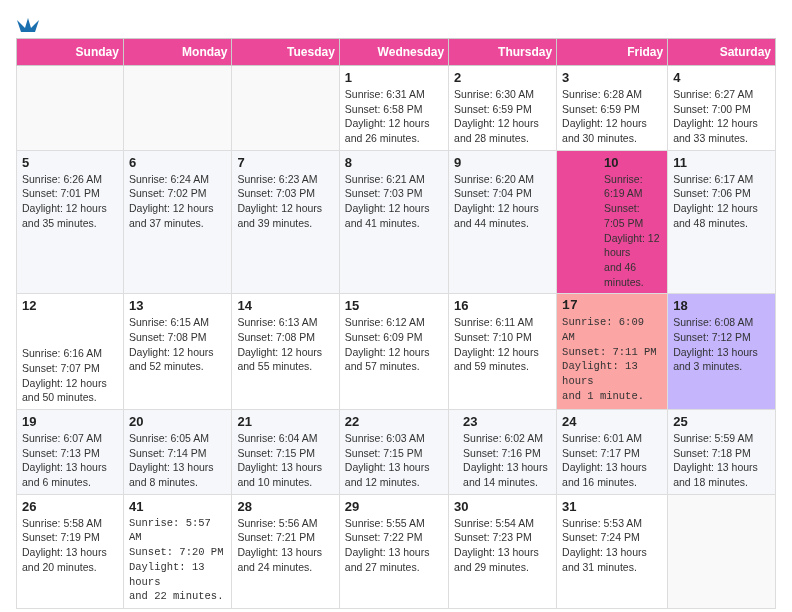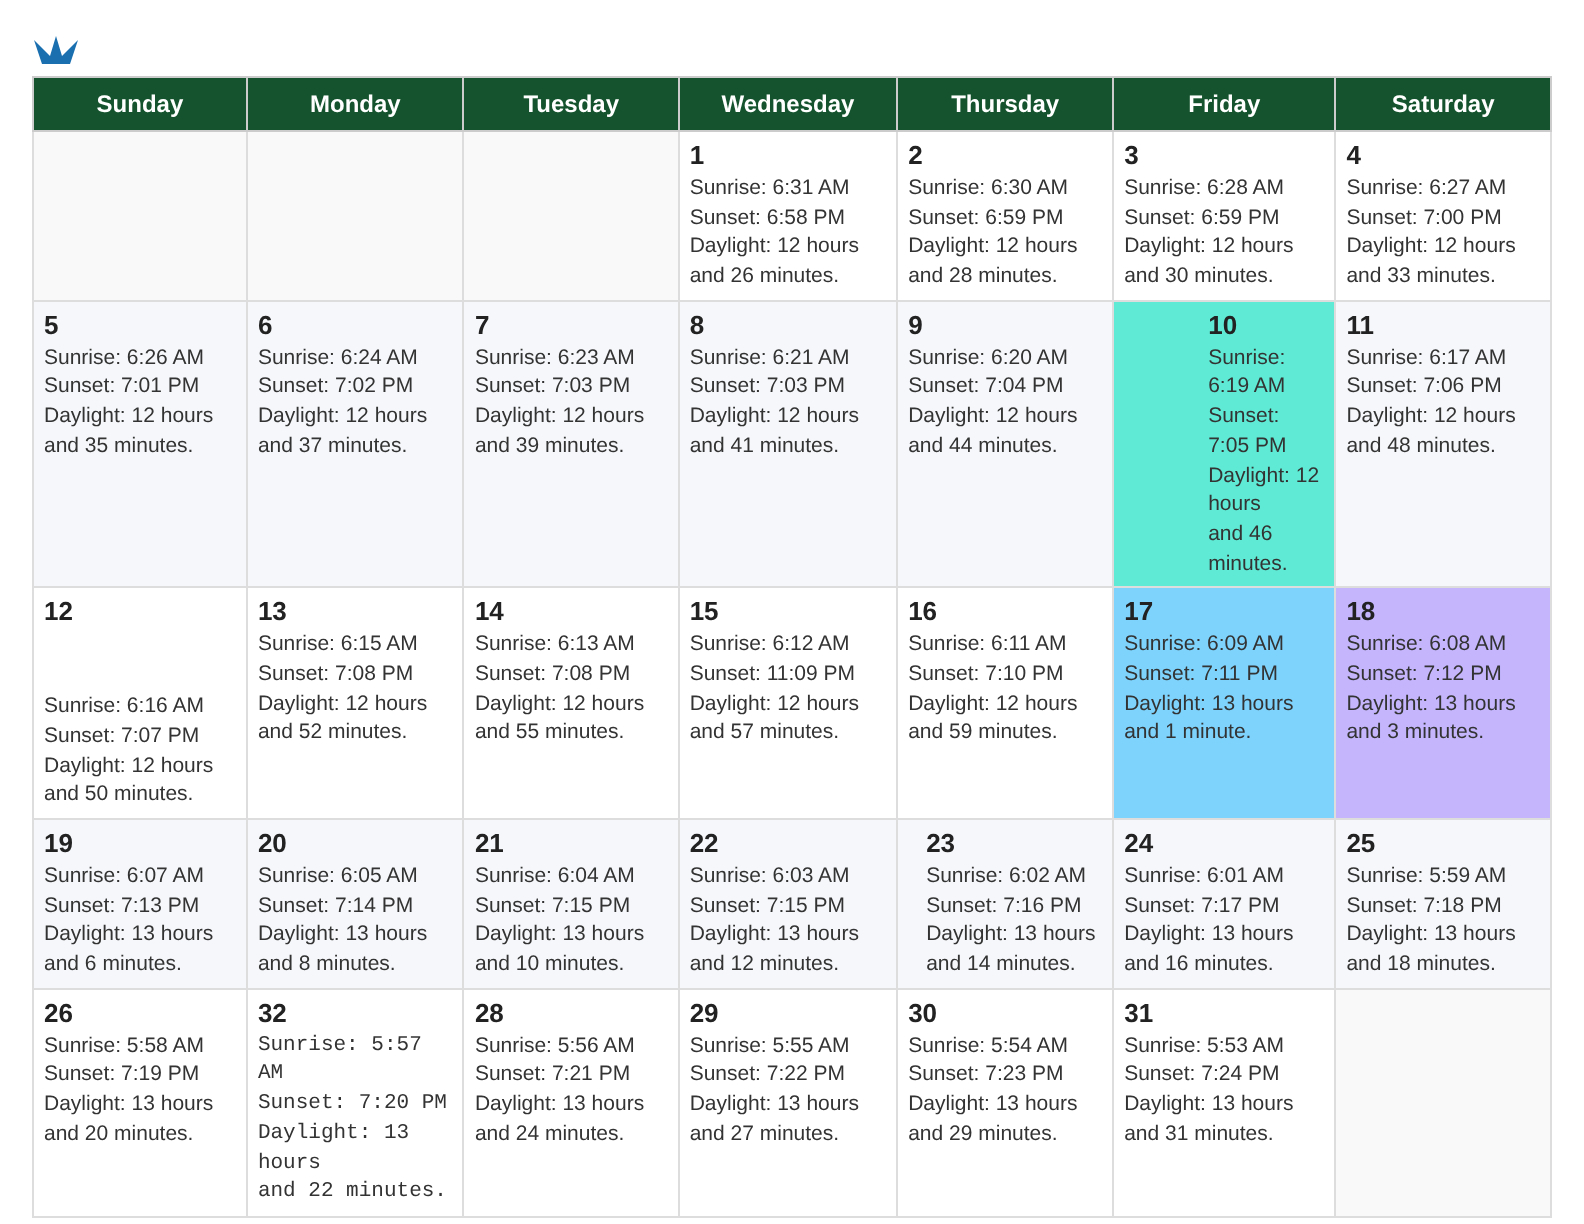--- a/index.html
+++ b/index.html
@@ -48,24 +48,24 @@
       color: #333;
       margin-top: 2px;
     }
     .calendar {
       width: 100%;
       border-collapse: collapse;
       margin-top: 8px;
       font-size: 11px;
     }
     .calendar th {
-      background: #14532d;
+      background: #ec4899;
       color: #fff;
       padding: 6px 4px;
-      text-align: center;
+      text-align: right;
       font-size: 12px;
       border: 1px solid #ccc;
     }
     .calendar td {
       border: 1px solid #ddd;
       padding: 4px 5px;
       vertical-align: top;
       width: 113px;
       min-height: 80px;
       background: #fff;
@@ -185,21 +185,21 @@
 Daylight: 12 hours
 and 41 minutes.</div>
         </td>
         <td style="background: rgb(245, 247, 250);">
           <div class="day-number">9</div>
           <div class="day-info" style="white-space: pre-line;">Sunrise: 6:20 AM
 Sunset: 7:04 PM
 Daylight: 12 hours
 and 44 minutes.</div>
         </td>
-        <td style="background: #5eead4; padding-left: 47px;">
+        <td style="background: #ec4899; padding-left: 47px;">
           <div class="day-number">10</div>
           <div class="day-info" style="white-space: pre-line;">Sunrise: 6:19 AM
 Sunset: 7:05 PM
 Daylight: 12 hours
 and 46 minutes.</div>
         </td>
         <td style="background: rgb(245, 247, 250);">
           <div class="day-number">11</div>
           <div class="day-info" style="white-space: pre-line;">Sunrise: 6:17 AM
 Sunset: 7:06 PM
@@ -225,32 +225,32 @@
         <td style="background: rgb(255, 255, 255);">
           <div class="day-number">14</div>
           <div class="day-info" style="white-space: pre-line;">Sunrise: 6:13 AM
 Sunset: 7:08 PM
 Daylight: 12 hours
 and 55 minutes.</div>
         </td>
         <td style="background: rgb(255, 255, 255);">
           <div class="day-number">15</div>
           <div class="day-info" style="white-space: pre-line;">Sunrise: 6:12 AM
-Sunset: 11:09 PM
+Sunset: 6:09 PM
 Daylight: 12 hours
 and 57 minutes.</div>
         </td>
         <td style="background: rgb(255, 255, 255);">
           <div class="day-number">16</div>
           <div class="day-info" style="white-space: pre-line;">Sunrise: 6:11 AM
 Sunset: 7:10 PM
 Daylight: 12 hours
 and 59 minutes.</div>
         </td>
-        <td style="background: #7dd3fc;">
+        <td style="background: #fca5a5; font-family: Liberation Mono, monospace;">
           <div class="day-number">17</div>
           <div class="day-info" style="white-space: pre-line;">Sunrise: 6:09 AM
 Sunset: 7:11 PM
 Daylight: 13 hours
 and 1 minute.</div>
         </td>
         <td style="background: #c4b5fd;">
           <div class="day-number">18</div>
           <div class="day-info" style="white-space: pre-line;">Sunrise: 6:08 AM
 Sunset: 7:12 PM
@@ -311,21 +311,21 @@
       </tr>
       <tr>
         <td style="background: rgb(255, 255, 255);">
           <div class="day-number">26</div>
           <div class="day-info" style="white-space: pre-line;">Sunrise: 5:58 AM
 Sunset: 7:19 PM
 Daylight: 13 hours
 and 20 minutes.</div>
         </td>
         <td style="background: rgb(255, 255, 255);">
-          <div class="day-number">32</div>
+          <div class="day-number">41</div>
           <div class="day-info" style="white-space: pre-line; font-family: Liberation Mono, monospace;">Sunrise: 5:57 AM
 Sunset: 7:20 PM
 Daylight: 13 hours
 and 22 minutes.</div>
         </td>
         <td style="background: rgb(255, 255, 255);">
           <div class="day-number">28</div>
           <div class="day-info" style="white-space: pre-line;">Sunrise: 5:56 AM
 Sunset: 7:21 PM
 Daylight: 13 hours

